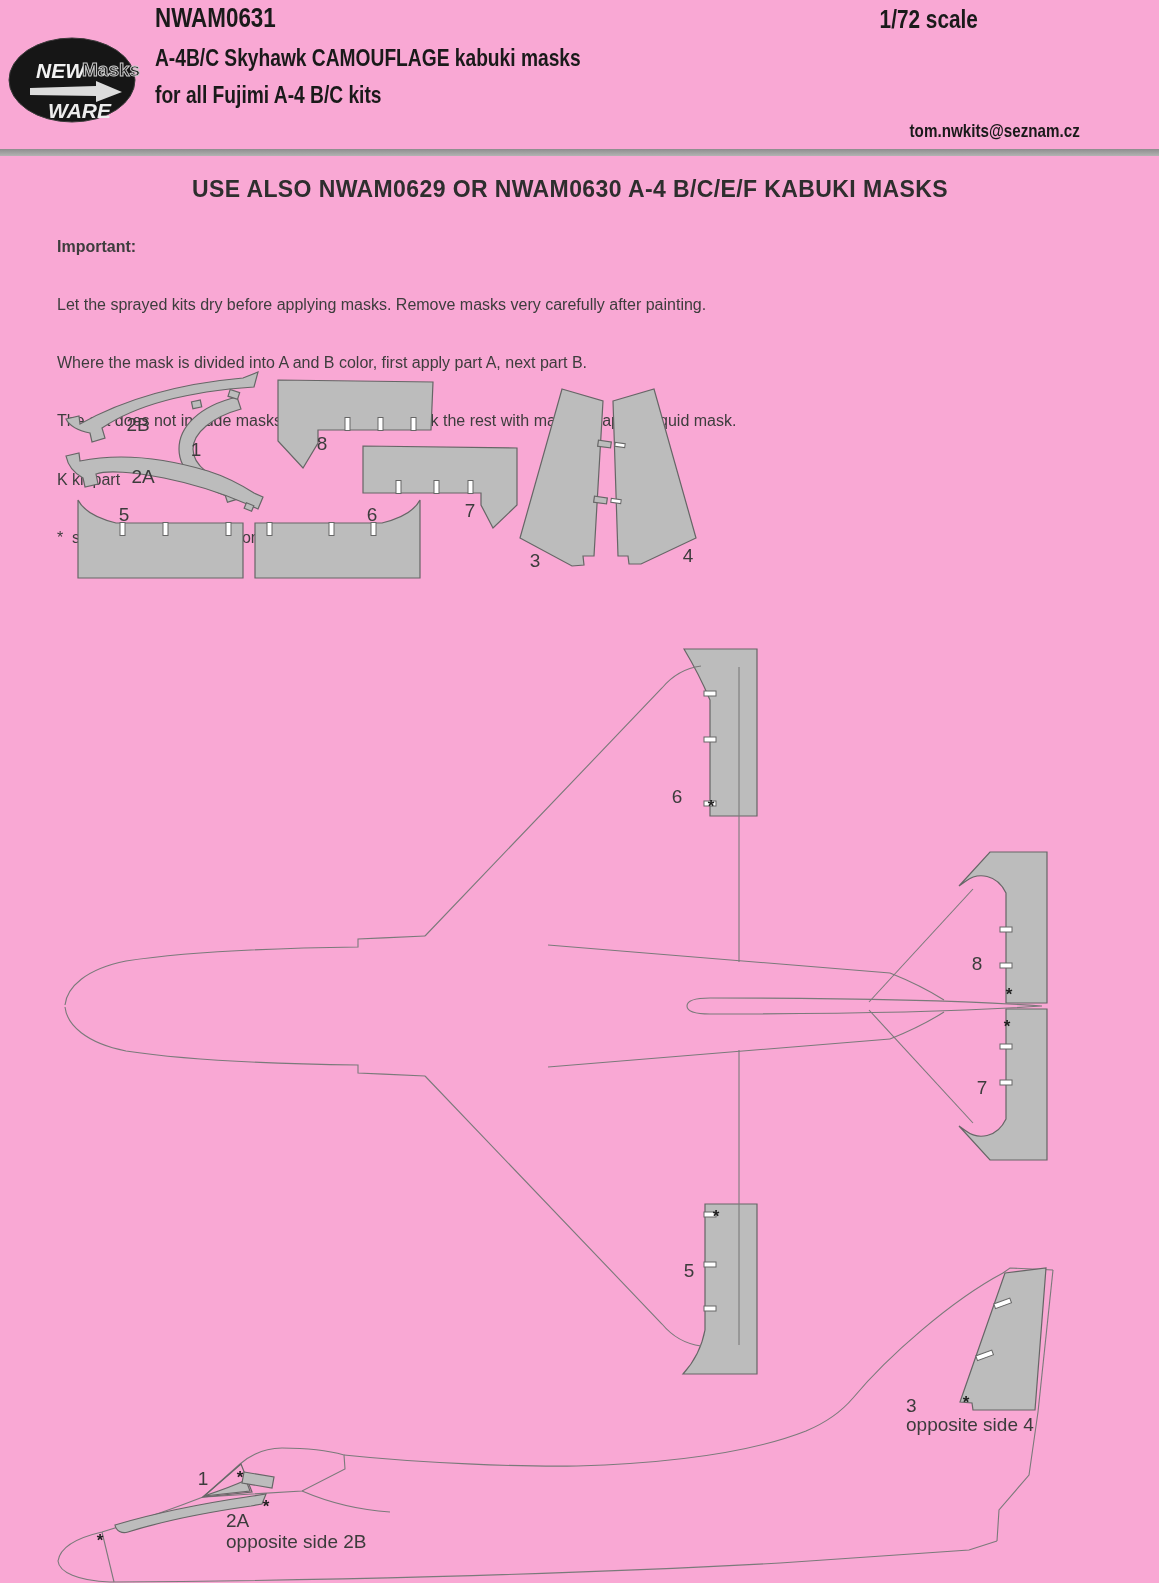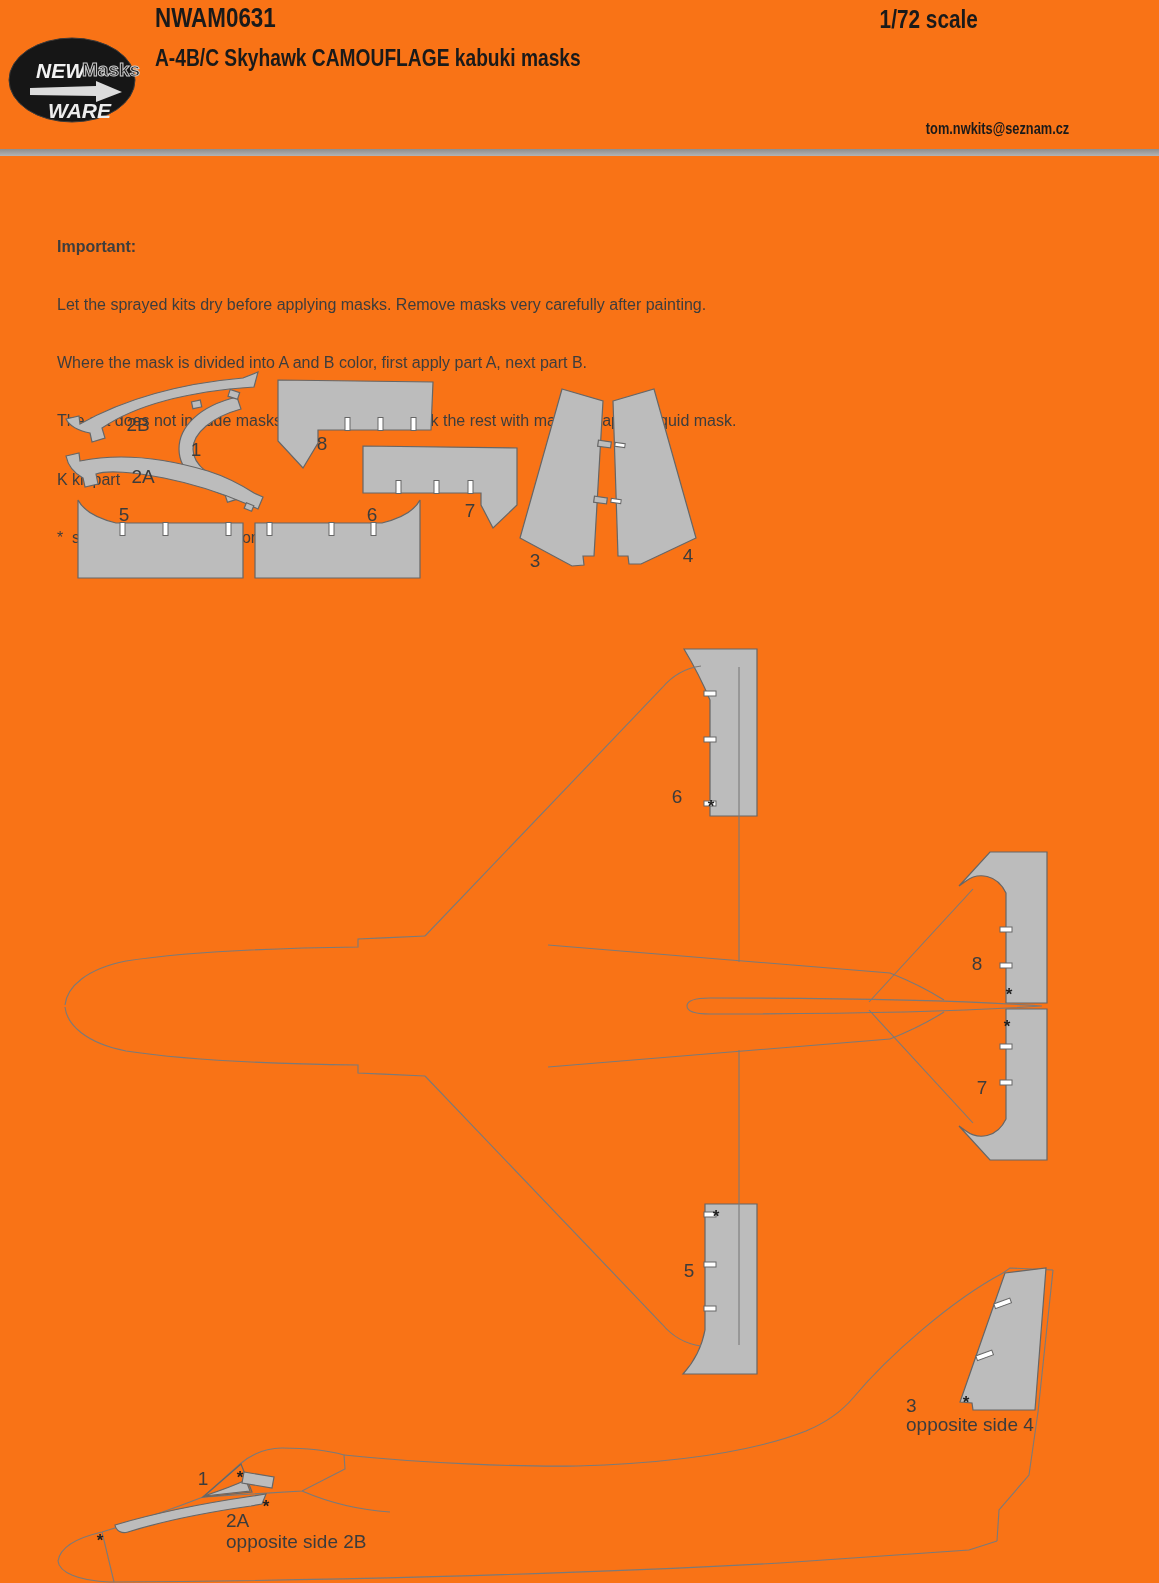--- a/index.html
+++ b/index.html
@@ -1,20 +1,20 @@
 <!DOCTYPE html>
 <html style="--mask_fill: #bcbcbc; --mask_stroke: #666666; --line: #7a7a7a; --divider: #9c9c9c; --text: #3c3c3c;"><head>
 <meta charset="utf-8">
 <style>
   :root{
     --mask_fill:#bcbcbc; --mask_stroke:#666666; --line:#7a7a7a;
     --divider:#9c9c9c; --text:#3c3c3c; --ink:#1a1a1a;
   }
   html,body{margin:0;padding:0;background:#fff;}
-  .page{position:relative;width:1159px;height:1583px;background:#f97316;
+  .page{position:relative;width:1159px;height:1583px;background:#f9a8d4;
         font-family:"Liberation Sans",sans-serif;color:var(--text);overflow:hidden;}
   .abs{position:absolute;white-space:nowrap;}
   .hdr{font-weight:bold;color:var(--ink);}
   .cond{display:inline-block;transform:scaleX(.8);transform-origin:0 0;}
   .condR{display:inline-block;transform:scaleX(.8);transform-origin:100% 0;}
   .right{text-align:left;}
   .divider{position:absolute;left:0;top:149px;width:1159px;height:7px;
            background:linear-gradient(#8d8d8d,#b3b3b3);}
   .noticeHead{position:absolute;left:0;top:176px;width:1140px;text-align:center;
               font-size:23px;font-weight:bold;color:#2e2e2e;letter-spacing:.4px;}
@@ -43,26 +43,30 @@
 
   <div class="abs hdr" style="left:155px;top:2px;font-size:28px;">
     <span class="cond">NWAM0631</span>
   </div>
   <div class="abs hdr right" style="left:855px;top:4px;width:270px;font-size:26px;">
     <span class="condR">1/72 scale</span>
   </div>
   <div class="abs hdr" style="left:155px;top:44px;font-size:24px;">
     <span class="cond">A-4B/C Skyhawk CAMOUFLAGE kabuki masks</span>
   </div>
-  <div class="abs hdr right" style="left:890px;top:120px;width:270px;font-size:16px;">
+  <div class="abs hdr" style="left:155px;top:81px;font-size:24px;">
+    <span class="cond">for all Fujimi A-4 B/C  kits</span>
+  </div>
+  <div class="abs hdr right" style="left:867px;top:120px;width:270px;font-size:19px;">
     <span class="condR">tom.nwkits@seznam.cz</span>
   </div>
 
   <div class="divider"></div>
 
+  <div class="noticeHead">USE ALSO NWAM0629 OR NWAM0630 A-4 B/C/E/F KABUKI MASKS</div>
 
   <div class="body-text">
     <div class="b">Important:</div>
     <div>Let the sprayed kits dry before applying masks. Remove masks very carefully after painting.</div>
     <div>Where the mask is divided into A and B color, first apply part A, next part B.</div>
     <div>The set does not include masks for all areas, so mask the rest with masking tape or liquid mask.</div>
     <div>K kit part</div>
     <div>*  start placing the mask from this point</div>
   </div>
 

